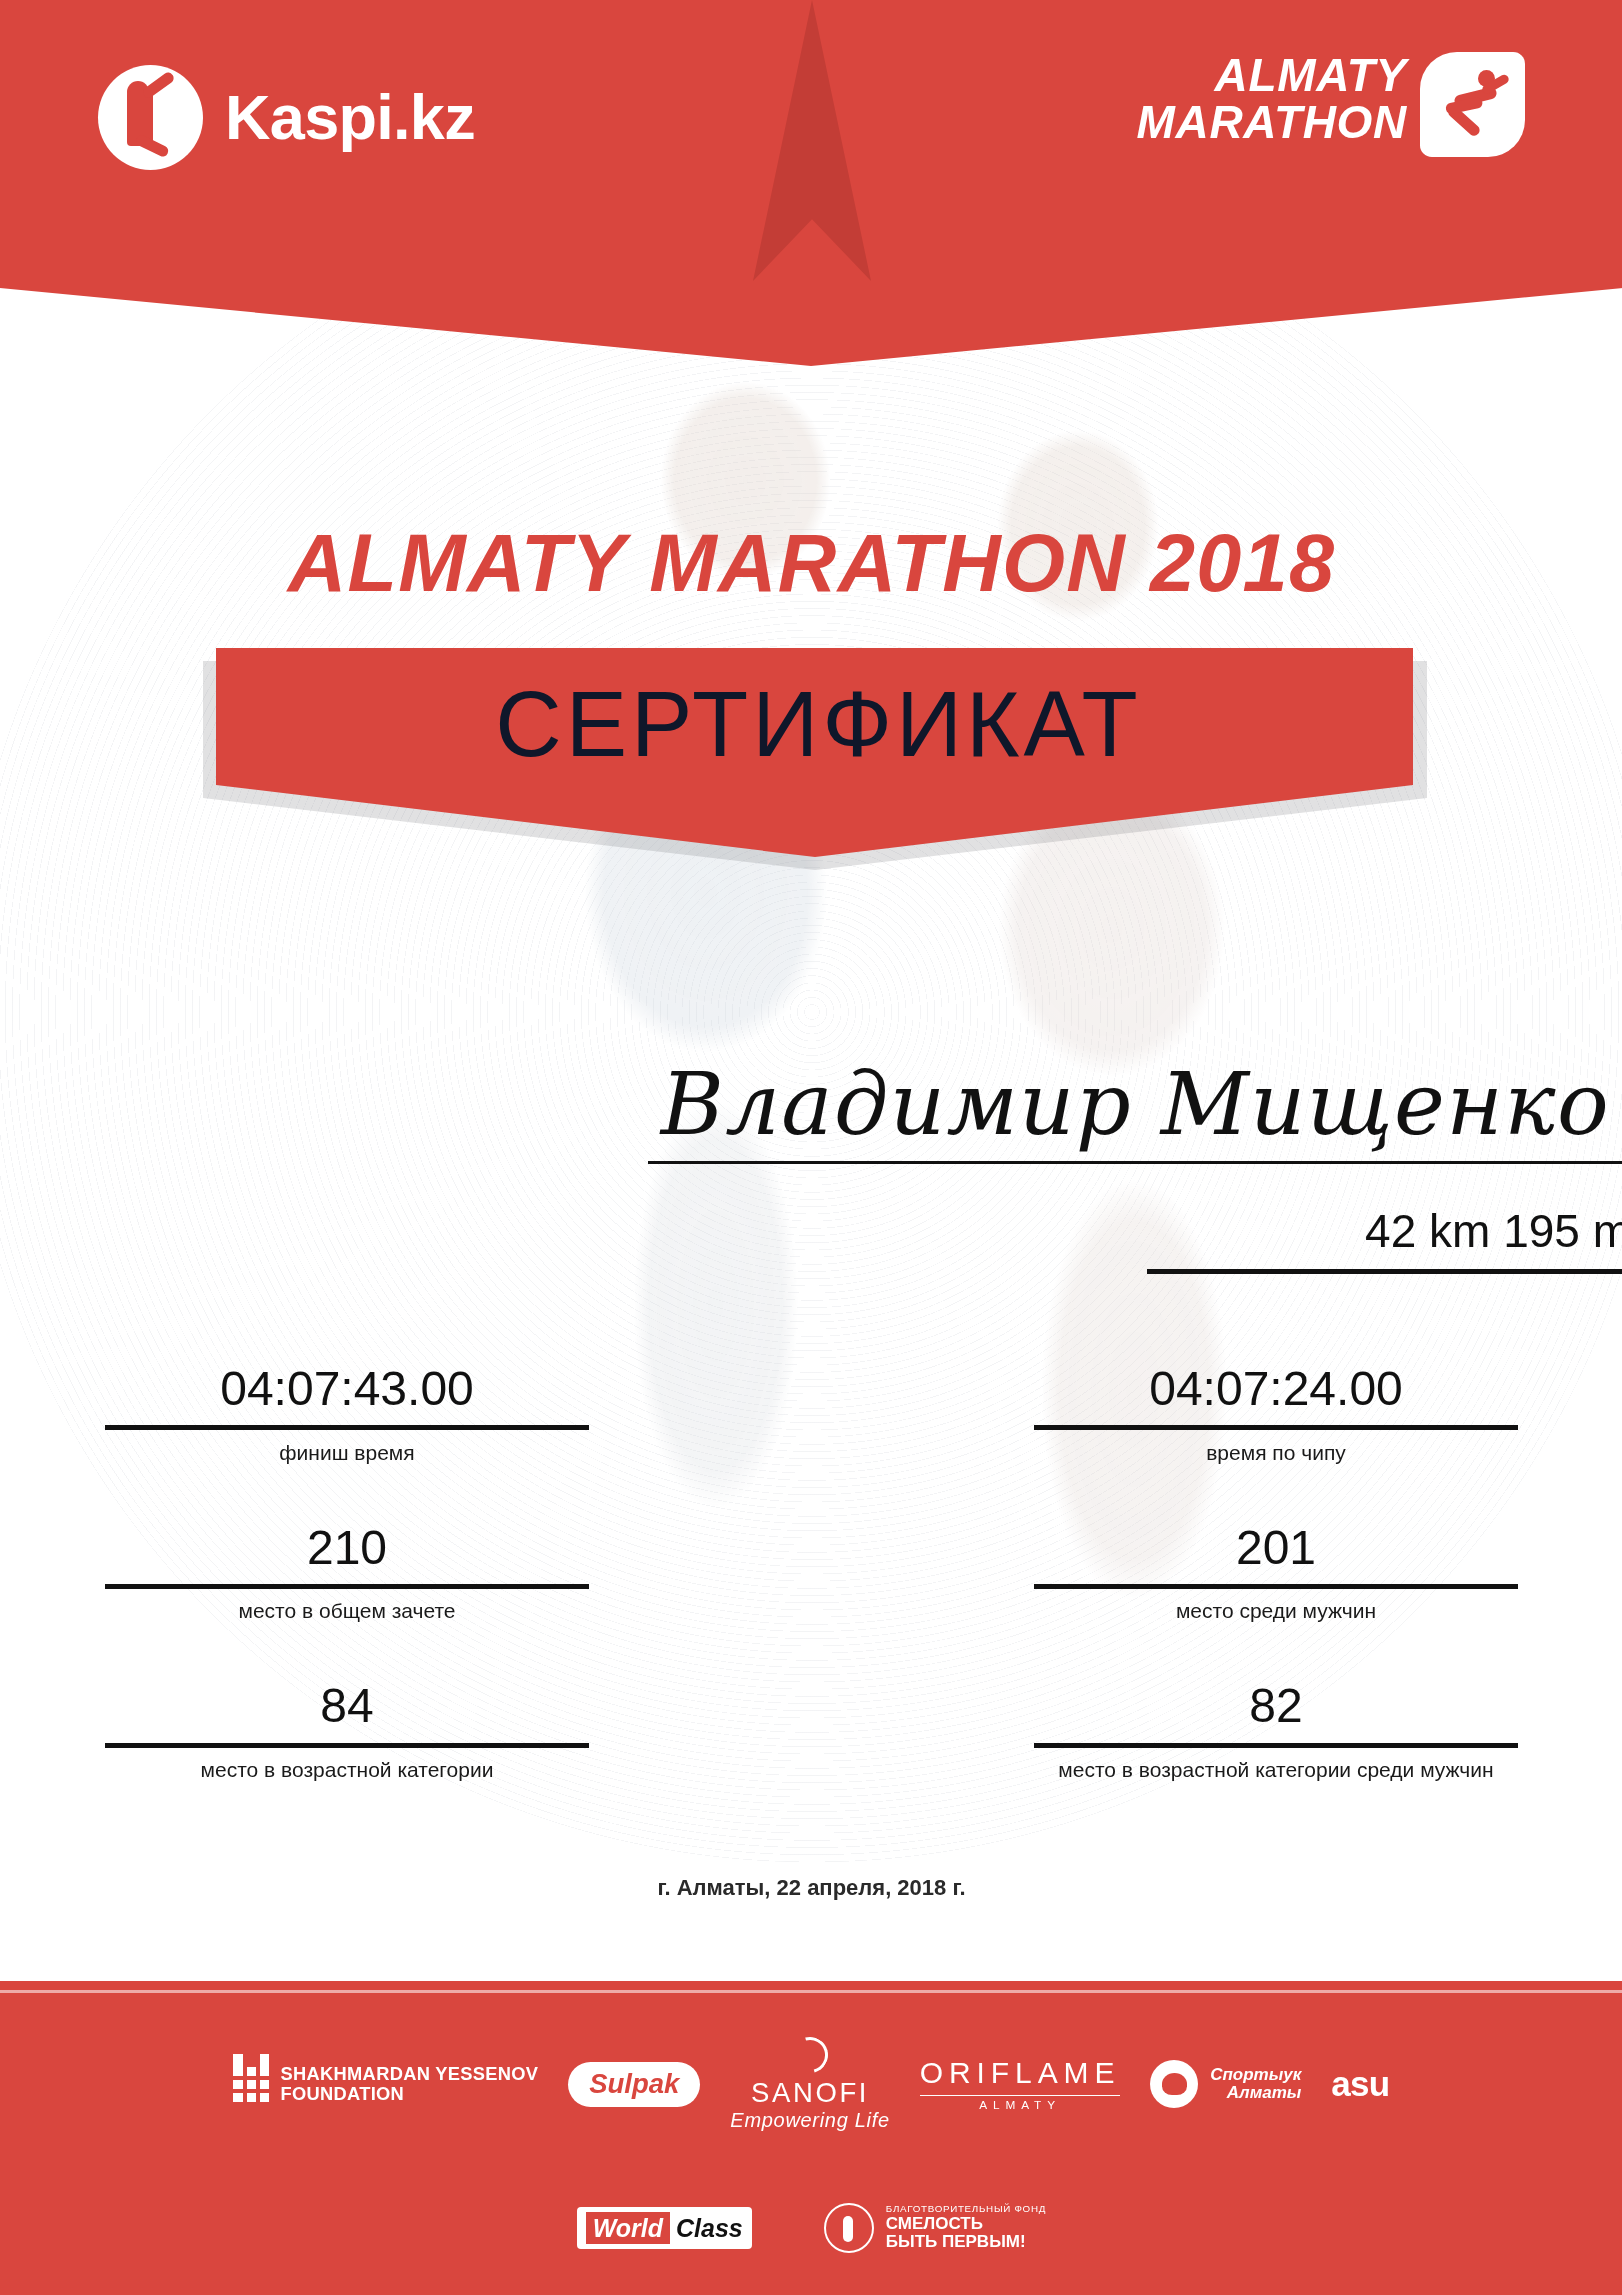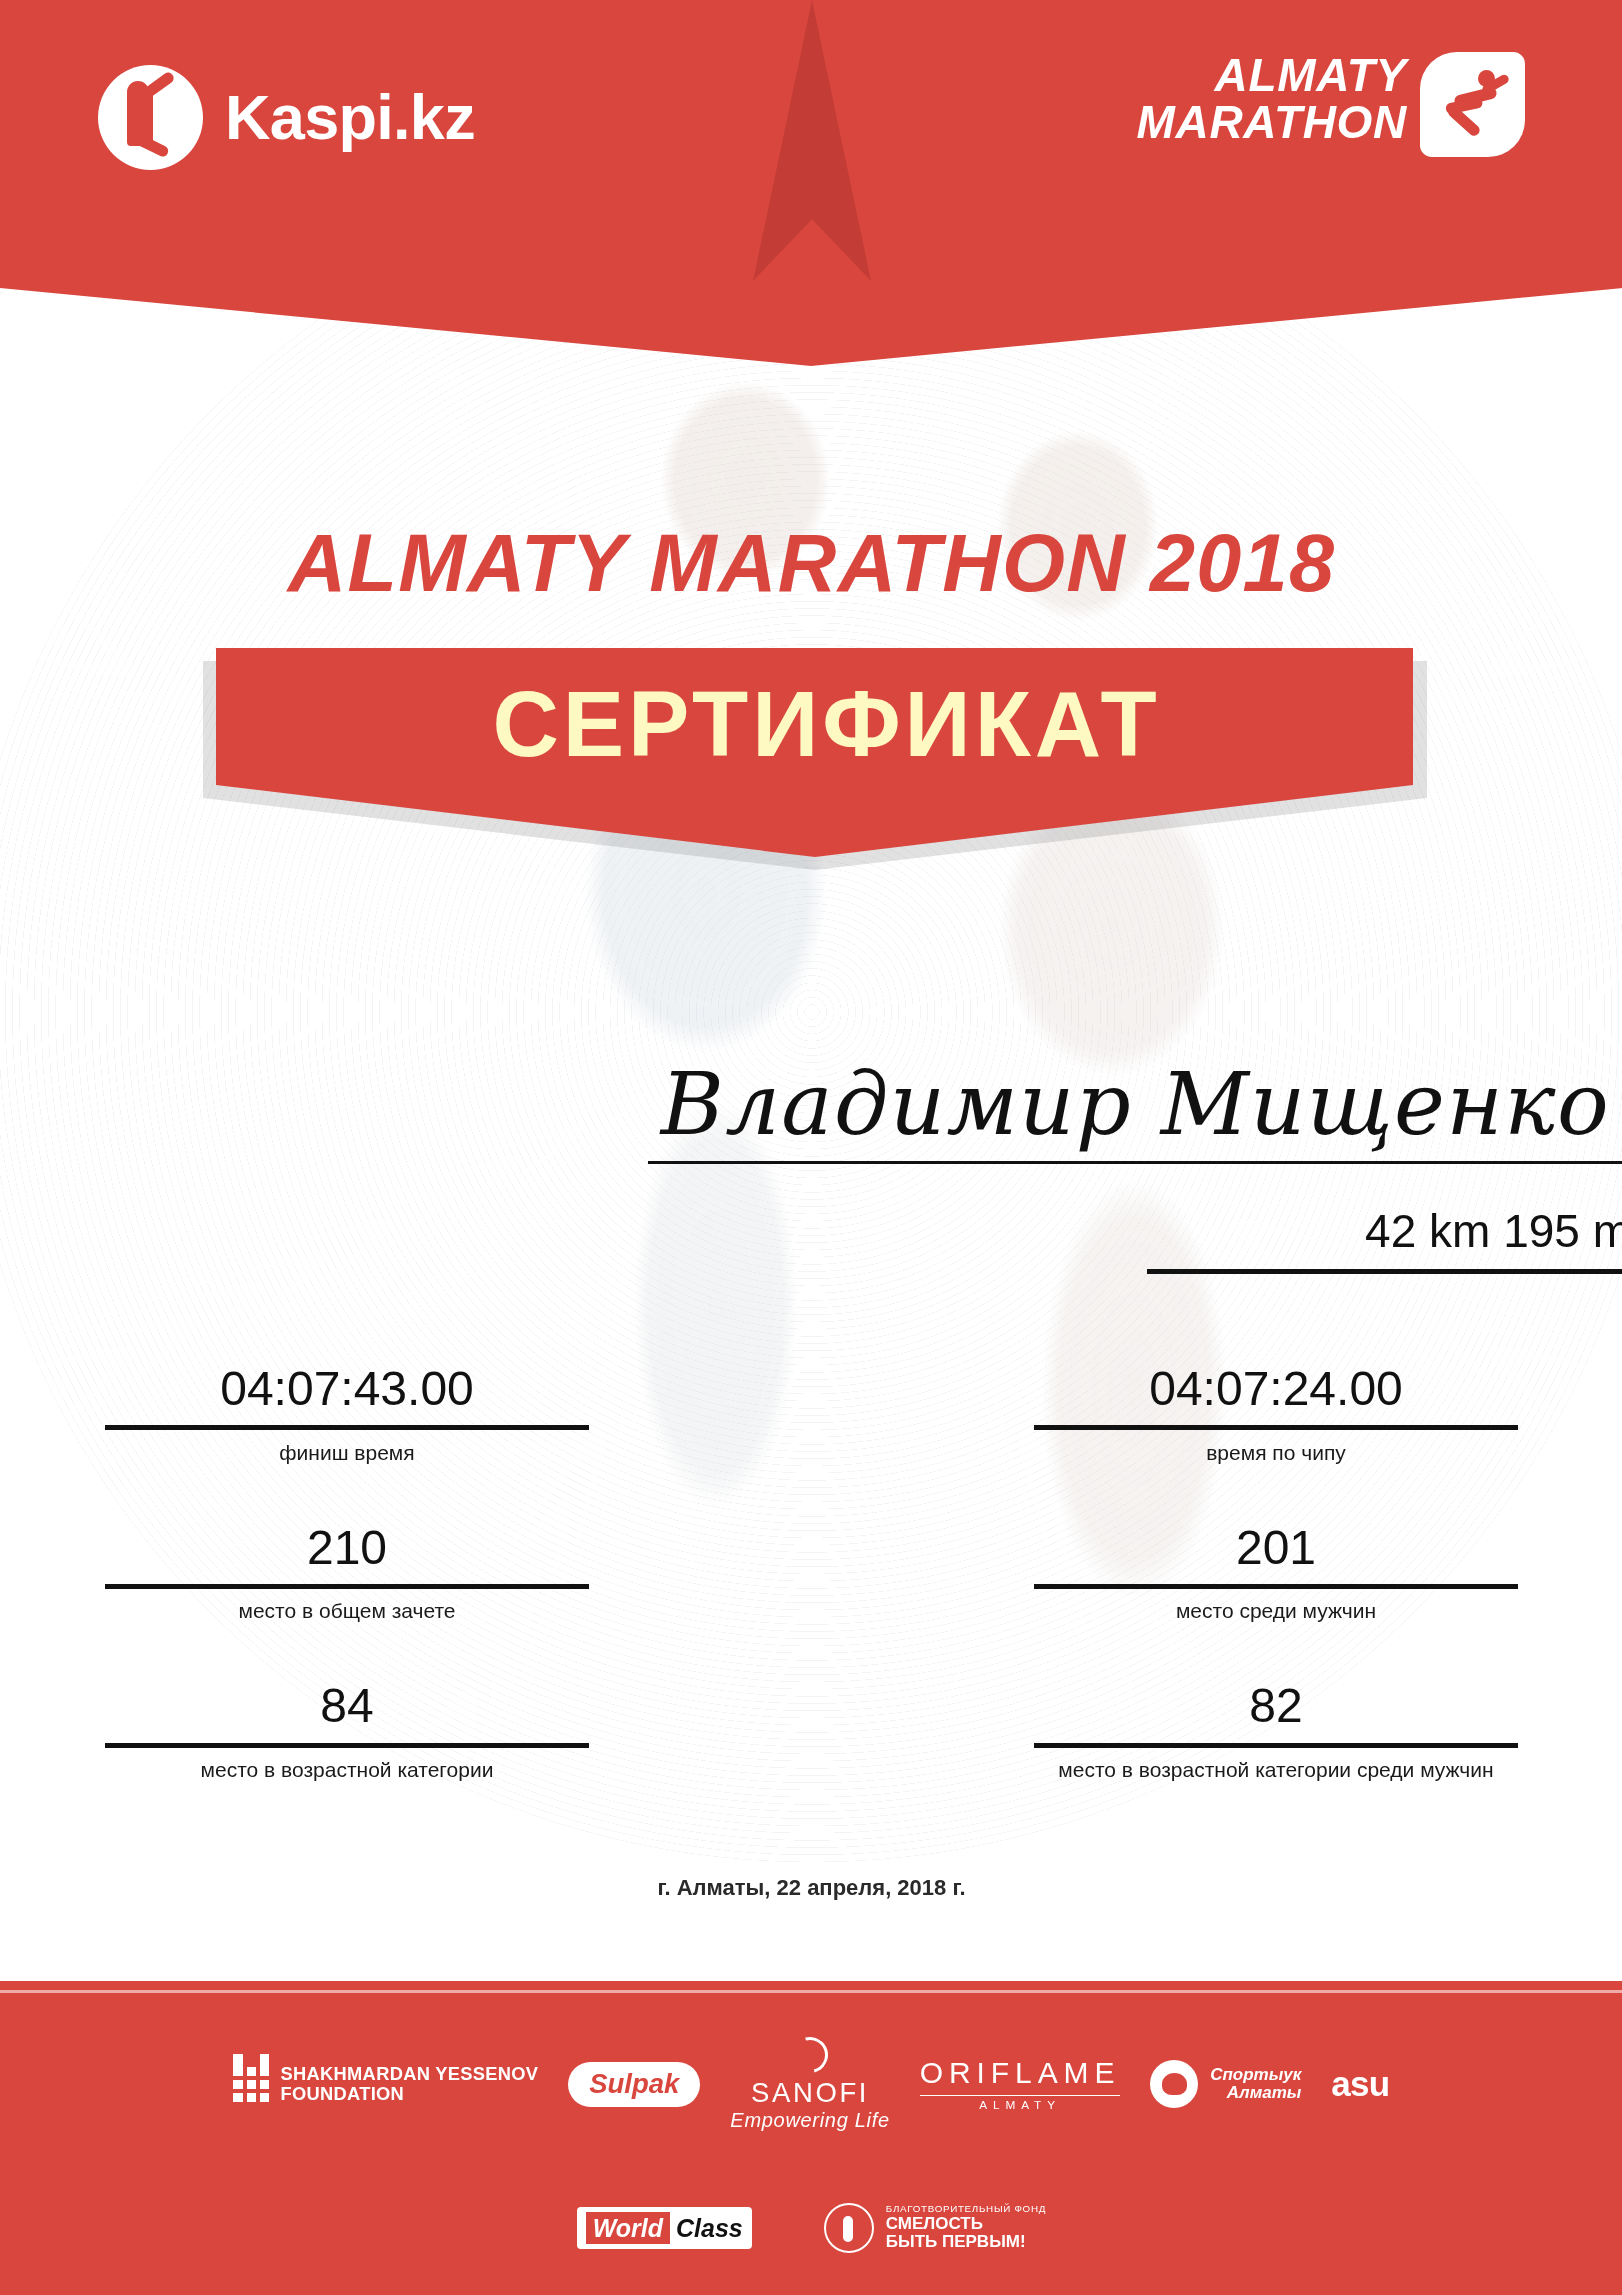--- a/index.html
+++ b/index.html
@@ -268,27 +268,27 @@
     left: 216px;
     top: 648px;
     width: 1197px;
     height: 209px;
     background: #d9463e;
     clip-path: polygon(0 0, 1197px 0, 1197px 137px, 599px 209px, 0 137px);
     z-index: 5;
   }
   .banner-label {
     position: absolute;
-    left: 12px;
+    left: 4px;
     top: 23.6px;
     width: 1197px;
     text-align: center;
-    color: #fef9c3;
+    color: #0f172a;
     font-size: 92px;
-    font-weight: bold;
+    font-weight: normal;
     letter-spacing: 3.9px;
   }
 
   
   .participant {
     position: absolute;
     left: 0;
     top: 1054px;
     width: 1623px;
     text-align: right;

